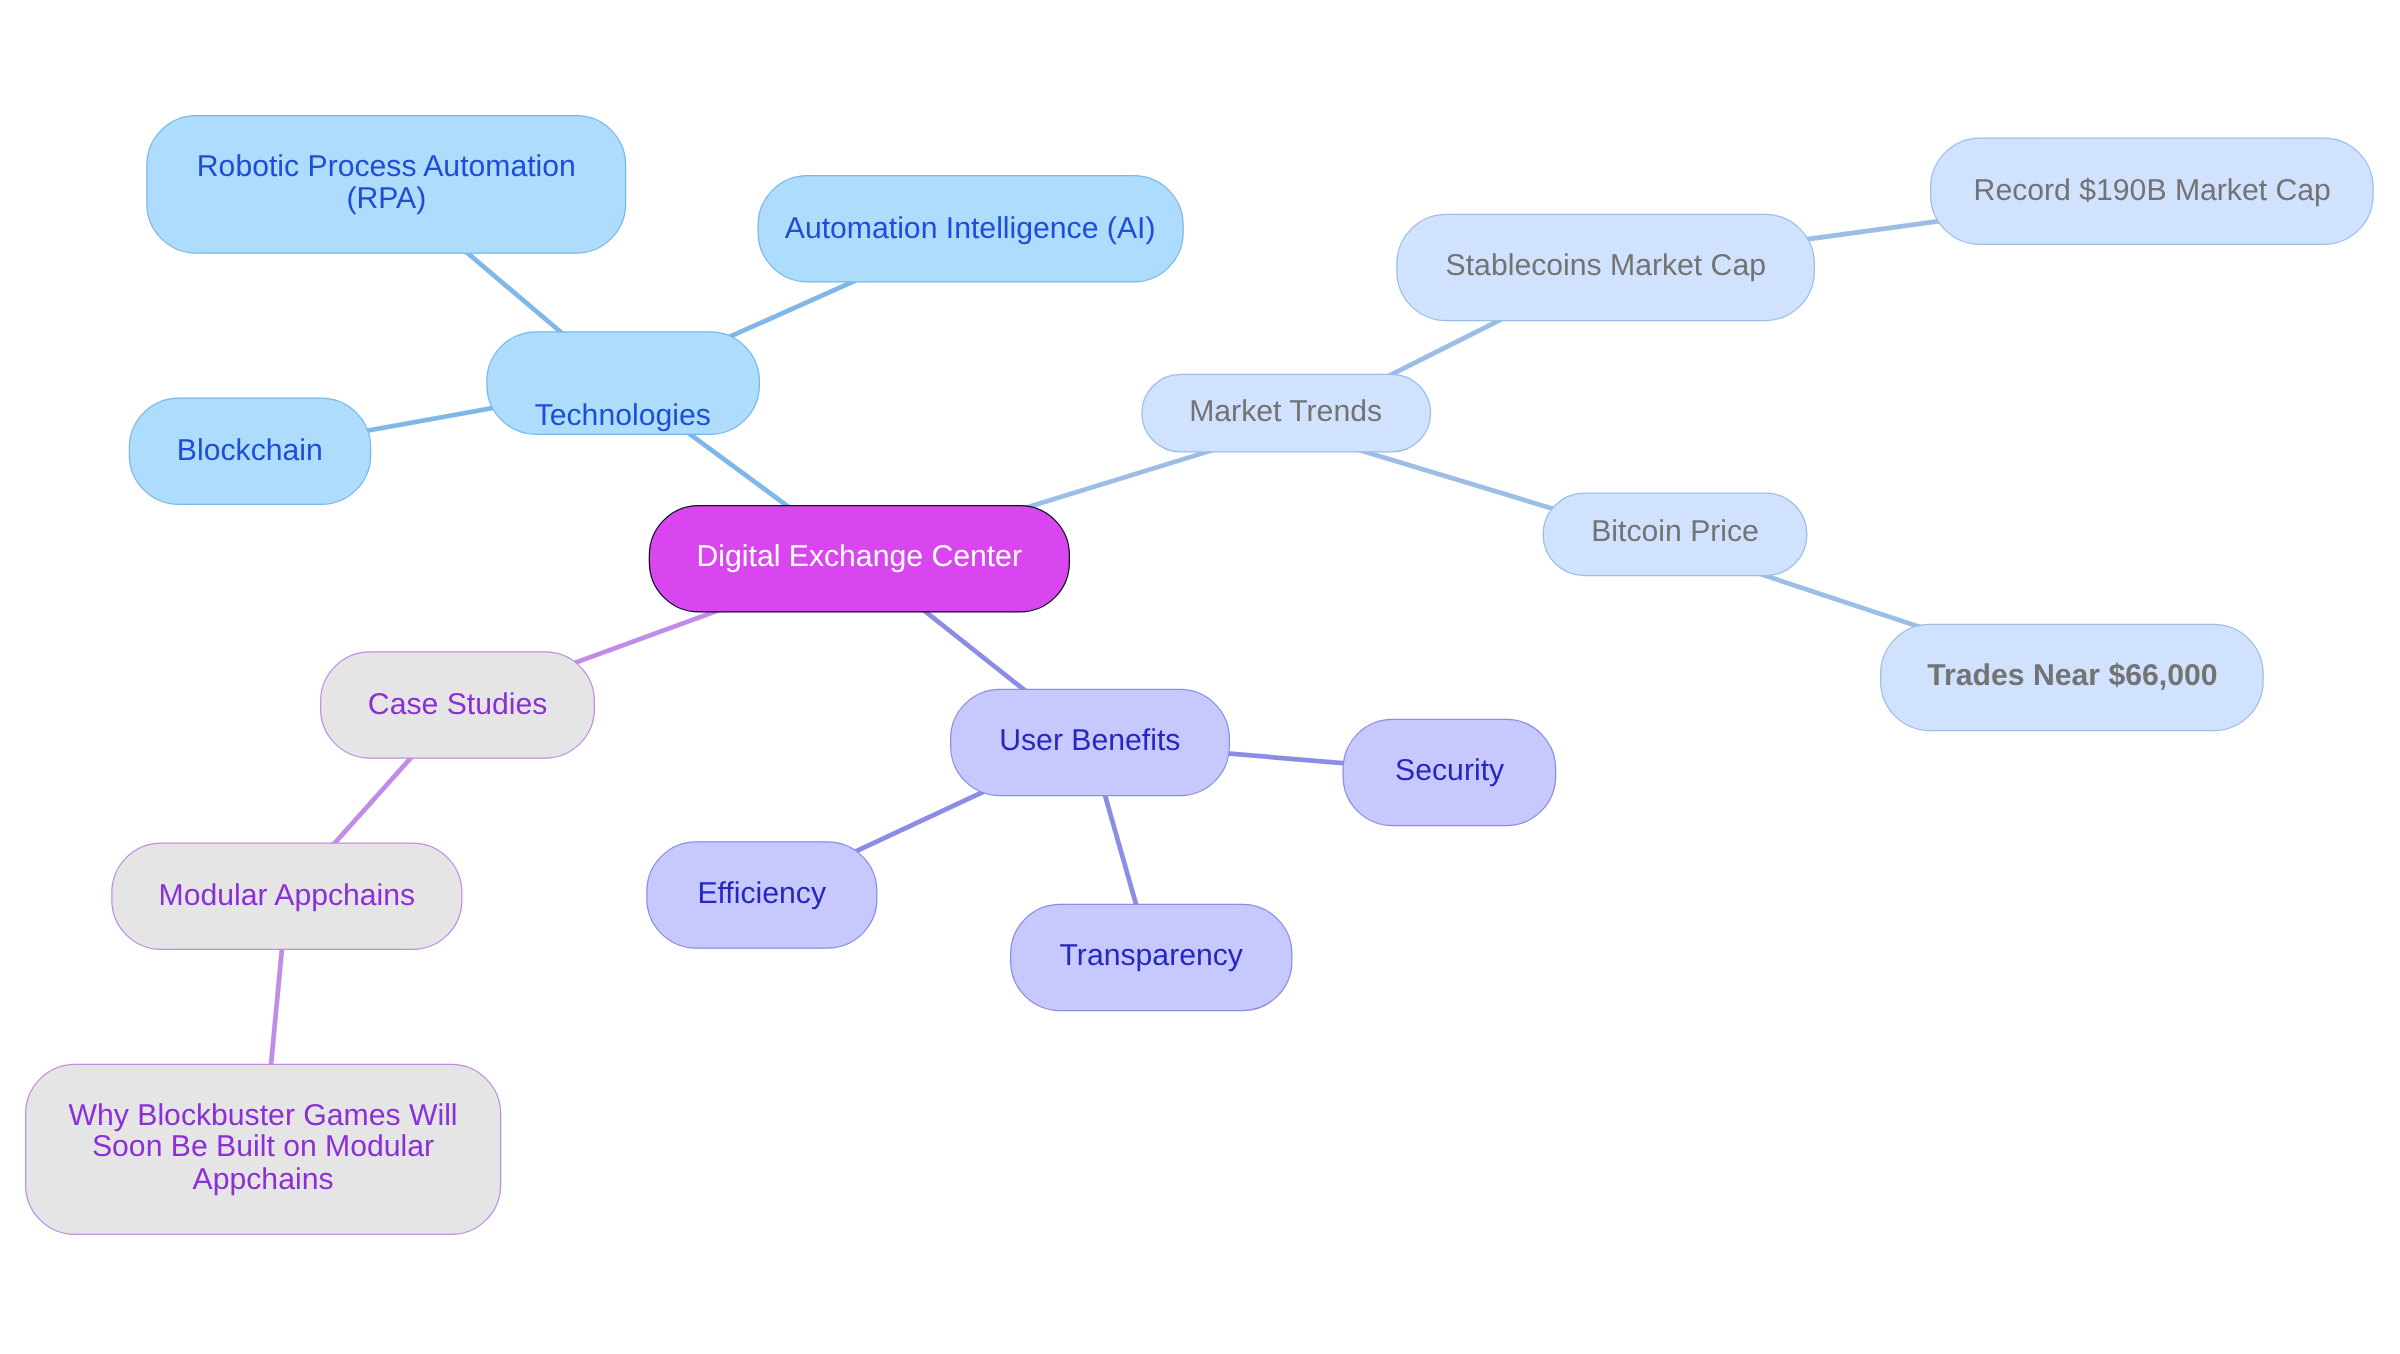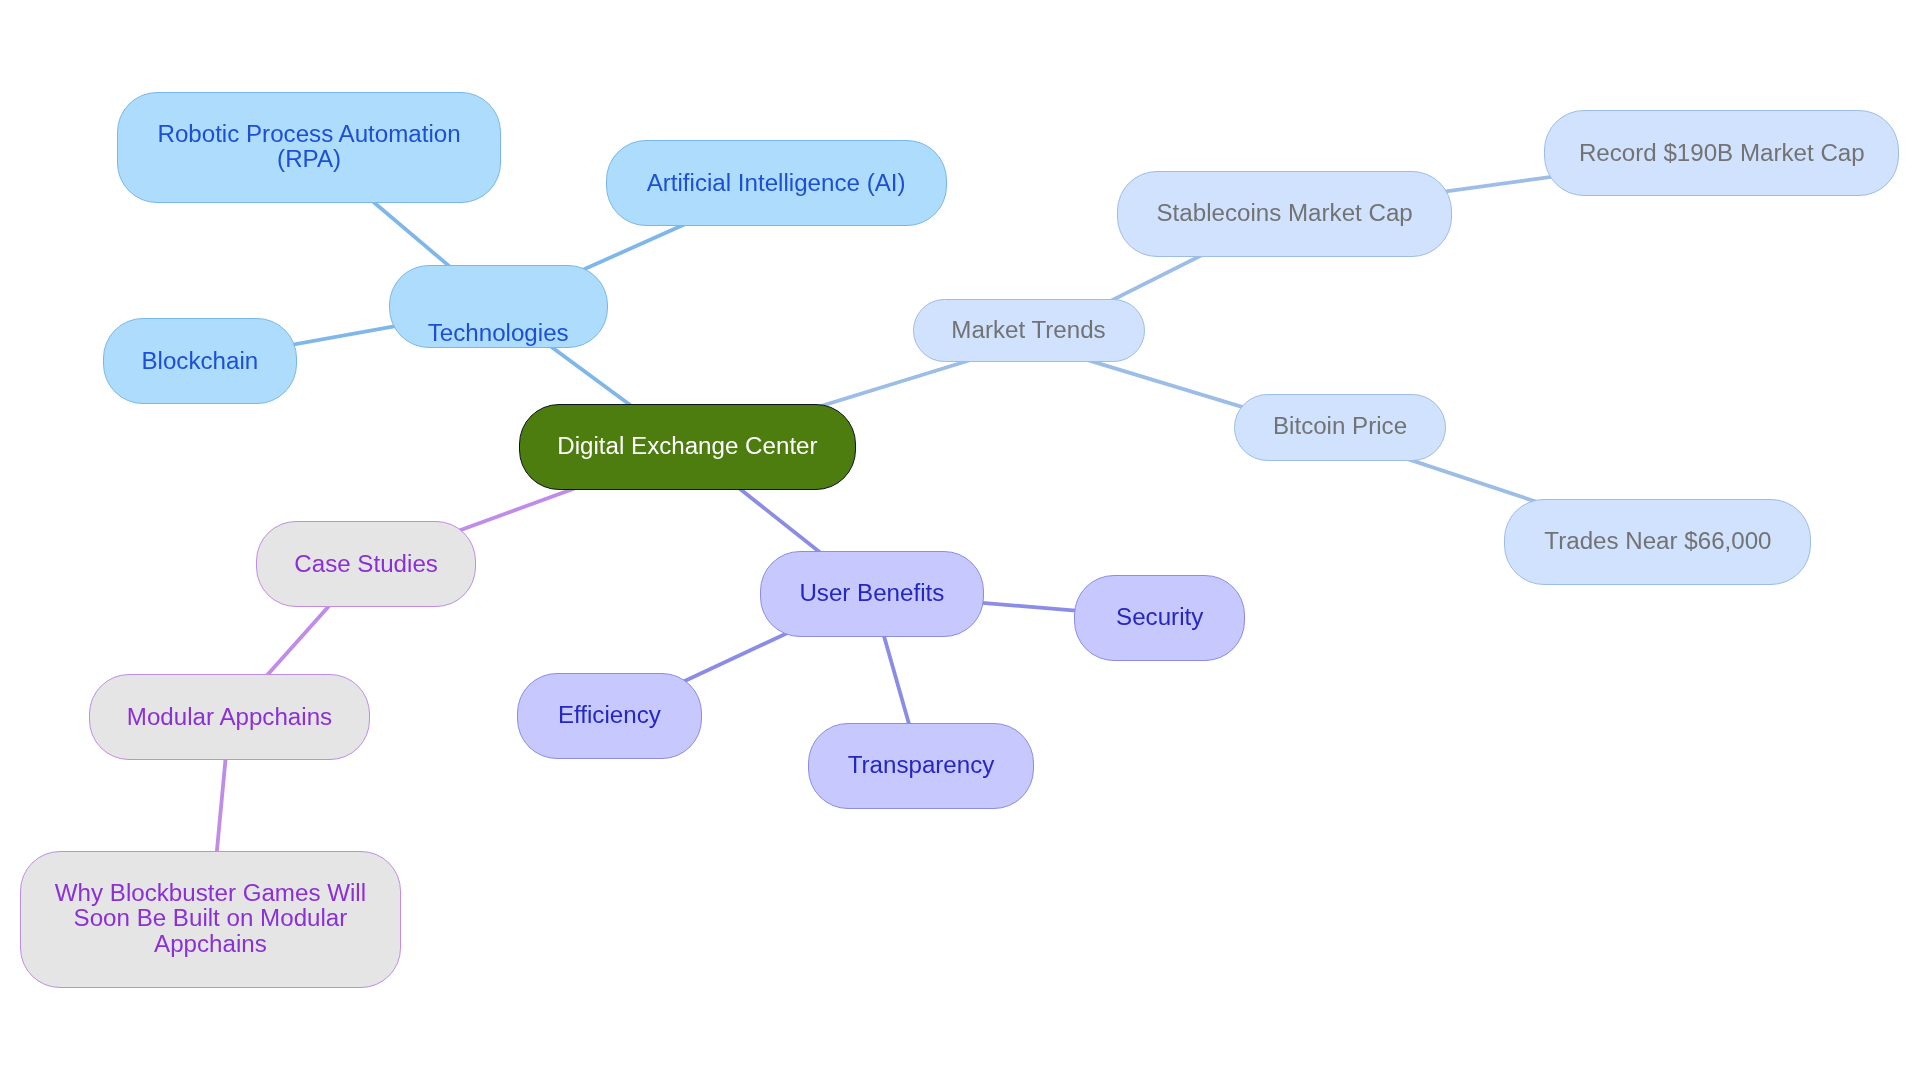--- a/index.html
+++ b/index.html
@@ -14,21 +14,21 @@
   .node {
     position:absolute; box-sizing:border-box;
     display:flex; align-items:center; justify-content:center;
     border-style:solid; border-width:1.3px; border-radius:40px;
   }
   .label {
     text-align:center; font-size:24.15px; line-height:25.5px;
     transform:translate3d(0,-1px,0); white-space:nowrap;
   }
   .line { display:block; }
-  .branch-root         { background:#4d7c0f; border-color:#0b131d; color:#ffffff; }
+  .branch-root         { background:#d946ef; border-color:#0b131d; color:#ffffff; }
   .branch-technologies { background:#aedcfd; border-color:#79b7e8; color:#1d4ed8; }
   .branch-market       { background:#d0e2fd; border-color:#9cbde6; color:#737373; }
   .branch-benefits     { background:#c6c8fe; border-color:#8b8ce5; color:#2626c0; }
   .branch-cases        { background:#e5e5e5; border-color:#c08ce8; color:#8b30d6; }
 </style>
 </head>
 <body>
 
 <div id="stage">
 
@@ -63,21 +63,21 @@
         </div>
   </div>
   <div class="node branch-technologies" style="left:117px;top:91.8px;width:384.2px;height:111.3px;">
     <div class="label">
           <span class="line">Robotic Process Automation</span>
           <span class="line">(RPA)</span>
         </div>
   </div>
   <div class="node branch-technologies" style="left:605.5px;top:140.4px;width:341.2px;height:86.1px;">
     <div class="label">
-          <span class="line">Artificial Intelligence (AI)</span>
+          <span class="line">Automation Intelligence (AI)</span>
         </div>
   </div>
   <div class="node branch-technologies" style="left:102.6px;top:318.4px;width:194.5px;height:86.1px;">
     <div class="label">
           <span class="line">Blockchain</span>
         </div>
   </div>
   <div class="node branch-market" style="left:912.5px;top:299.1px;width:232.0px;height:63px;">
     <div class="label">
           <span class="line">Market Trends</span>
@@ -91,21 +91,21 @@
   <div class="node branch-market" style="left:1544.2px;top:110.4px;width:355.2px;height:86.1px;">
     <div class="label">
           <span class="line">Record $190B Market Cap</span>
         </div>
   </div>
   <div class="node branch-market" style="left:1234.1px;top:393.6px;width:211.9px;height:67px;">
     <div class="label">
           <span class="line">Bitcoin Price</span>
         </div>
   </div>
-  <div class="node branch-market" style="left:1504.4px;top:499.0px;width:307.1px;height:86.1px;">
+  <div class="node branch-market" style="left:1504.4px;top:499.0px;width:307.1px;height:86.1px;font-weight:bold;">
     <div class="label">
           <span class="line">Trades Near $66,000</span>
         </div>
   </div>
   <div class="node branch-benefits" style="left:759.7px;top:550.5px;width:224.3px;height:86.1px;">
     <div class="label">
           <span class="line">User Benefits</span>
         </div>
   </div>
   <div class="node branch-benefits" style="left:1074.0px;top:574.6px;width:171.4px;height:86.1px;">

